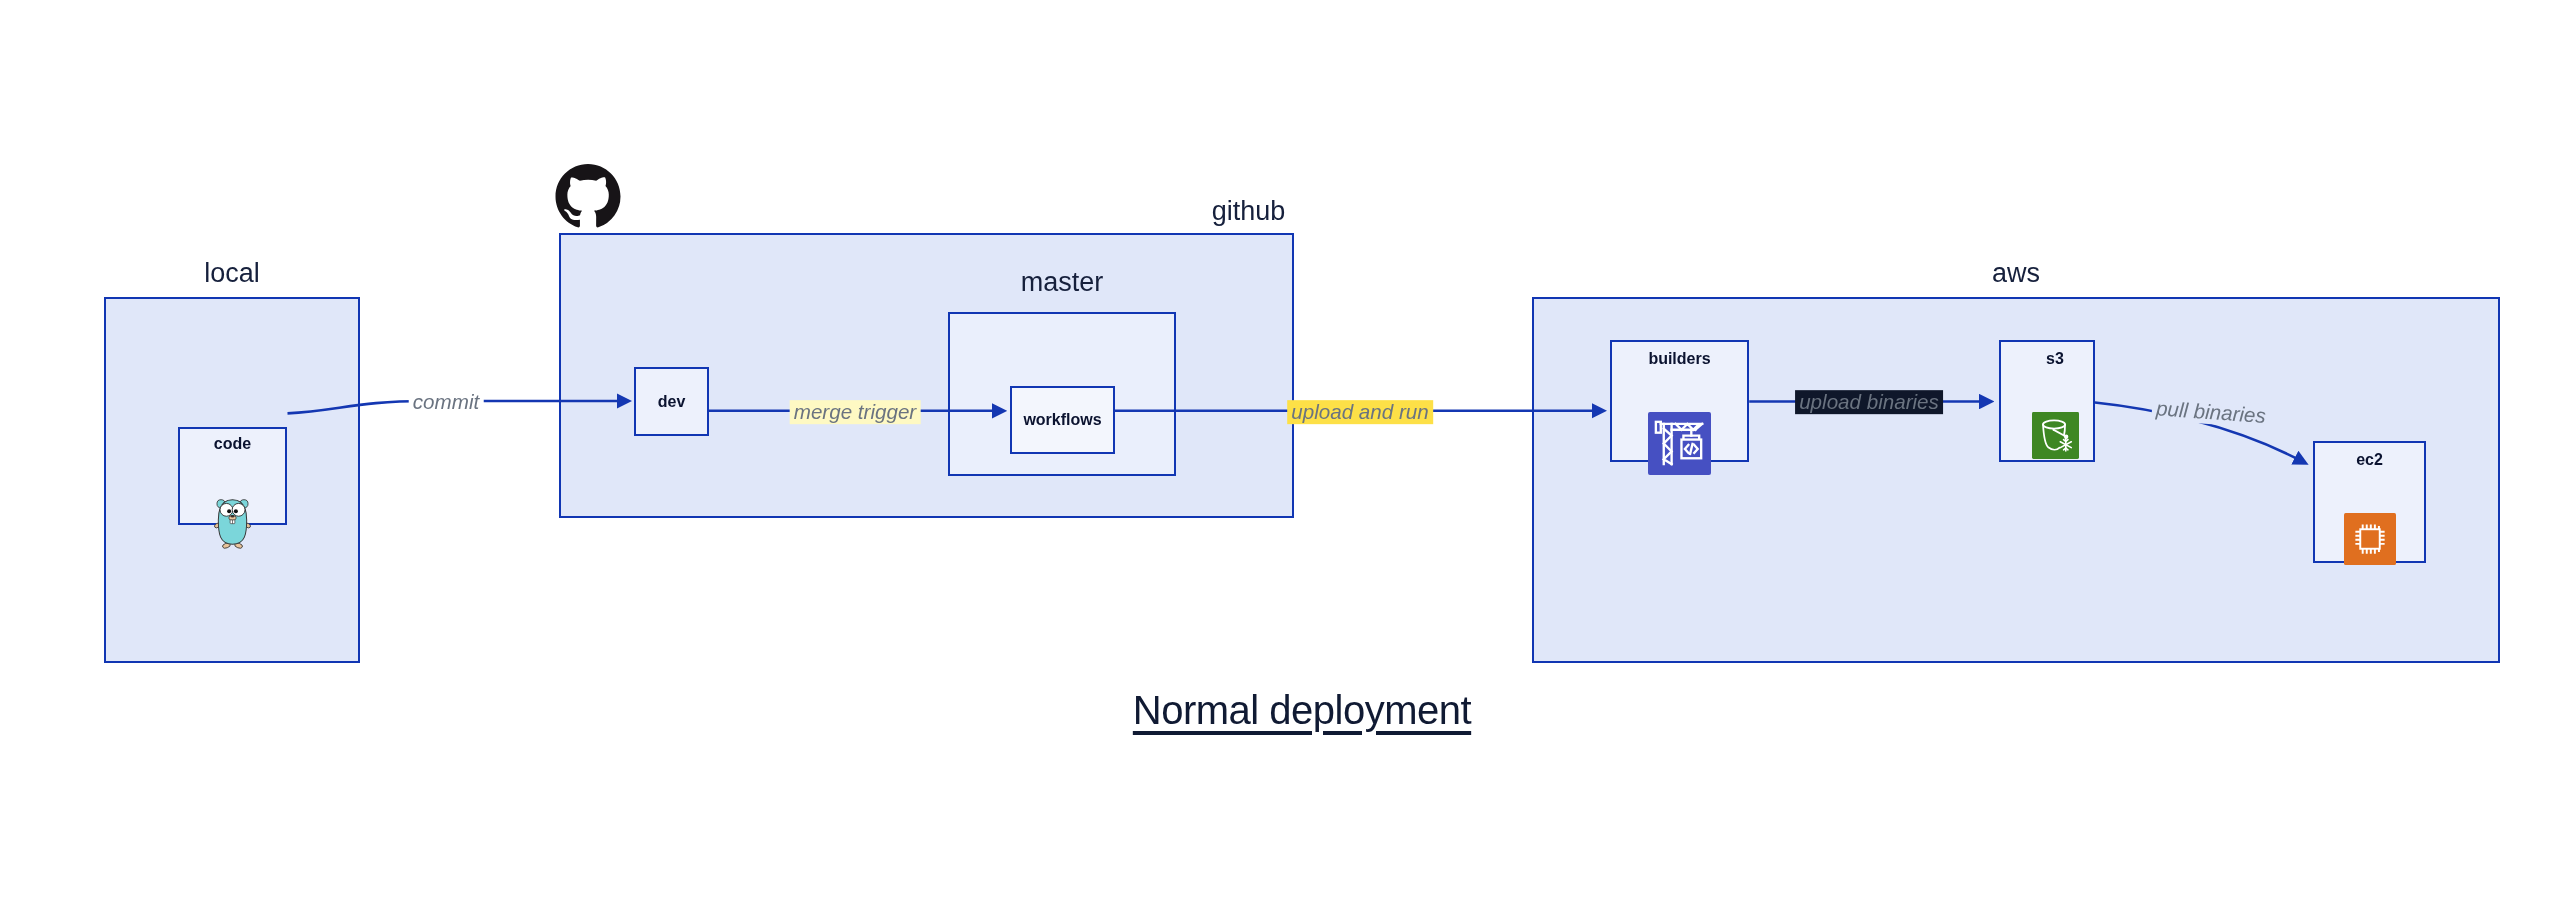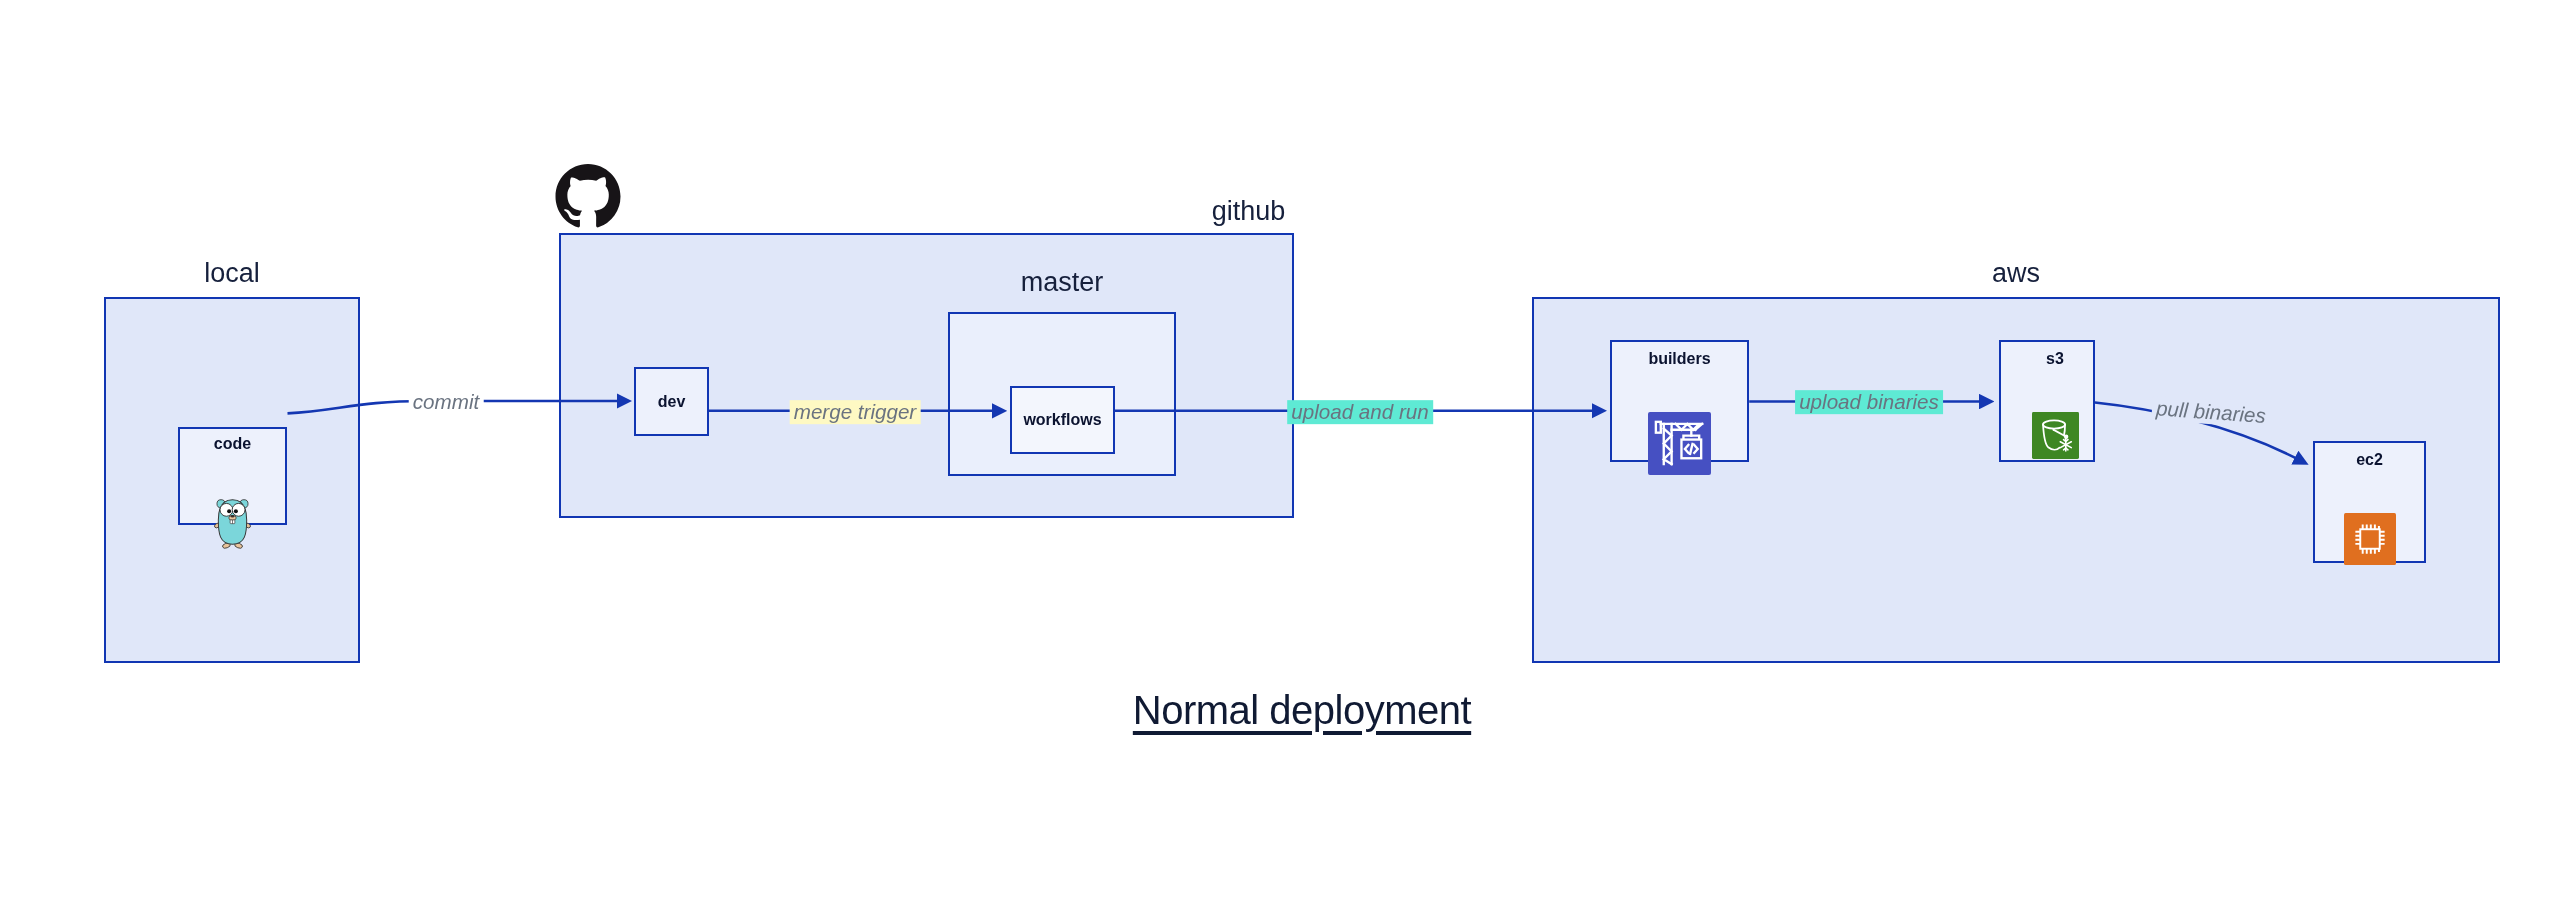--- a/index.html
+++ b/index.html
@@ -31,22 +31,22 @@
   #n-workflows{left:1010px;top:386px;width:105px;height:68px;justify-content:center;background:#f3f6fd;border-width:2.1px;}
   #n-builders{left:1610px;top:340px;width:139px;height:122px;padding-top:7.2px;}
   #n-s3{left:1999px;top:340px;width:96px;height:122px;padding-top:7.2px;padding-left:16px;}
   #n-ec2{left:2313px;top:441px;width:113px;height:122px;padding-top:7.2px;}
   .node .icon{margin-top:4.1px;line-height:0;}
 
   
   .edge-label{position:absolute;transform:translate(-50%,-50%);font-style:italic;font-size:20.6px;color:#6a7380;white-space:nowrap;padding:0 4.1px;line-height:1.15;z-index:5;}
   #el-commit{left:446px;top:402px;background:#ffffff;}
   #el-merge{left:855px;top:412px;background:#fef9c3;}
-  #el-uploadrun{left:1360px;top:412px;background:#5eead4;font-style:italic;}
-  #el-uploadbin{left:1869px;top:402px;background:#5eead4;}
+  #el-uploadrun{left:1360px;top:412px;background:#fde047;font-style:italic;}
+  #el-uploadbin{left:1869px;top:402px;background:#0f172a;}
   #el-pullbin{left:2211px;top:412px;background:#e0e7f9;transform:translate(-50%,-50%) rotate(4deg);}
 
   
   #github-logo{position:absolute;left:555px;top:164px;width:66px;height:65px;z-index:6;line-height:0;}
 
   
   .title{position:absolute;left:0;top:688px;width:2604px;text-align:center;z-index:6;}
   .title span{font-size:40px;font-weight:500;color:#101a33;letter-spacing:-0.5px;text-decoration:underline;text-decoration-thickness:3.6px;text-underline-offset:7.2px;}
 </style>
 </head>

